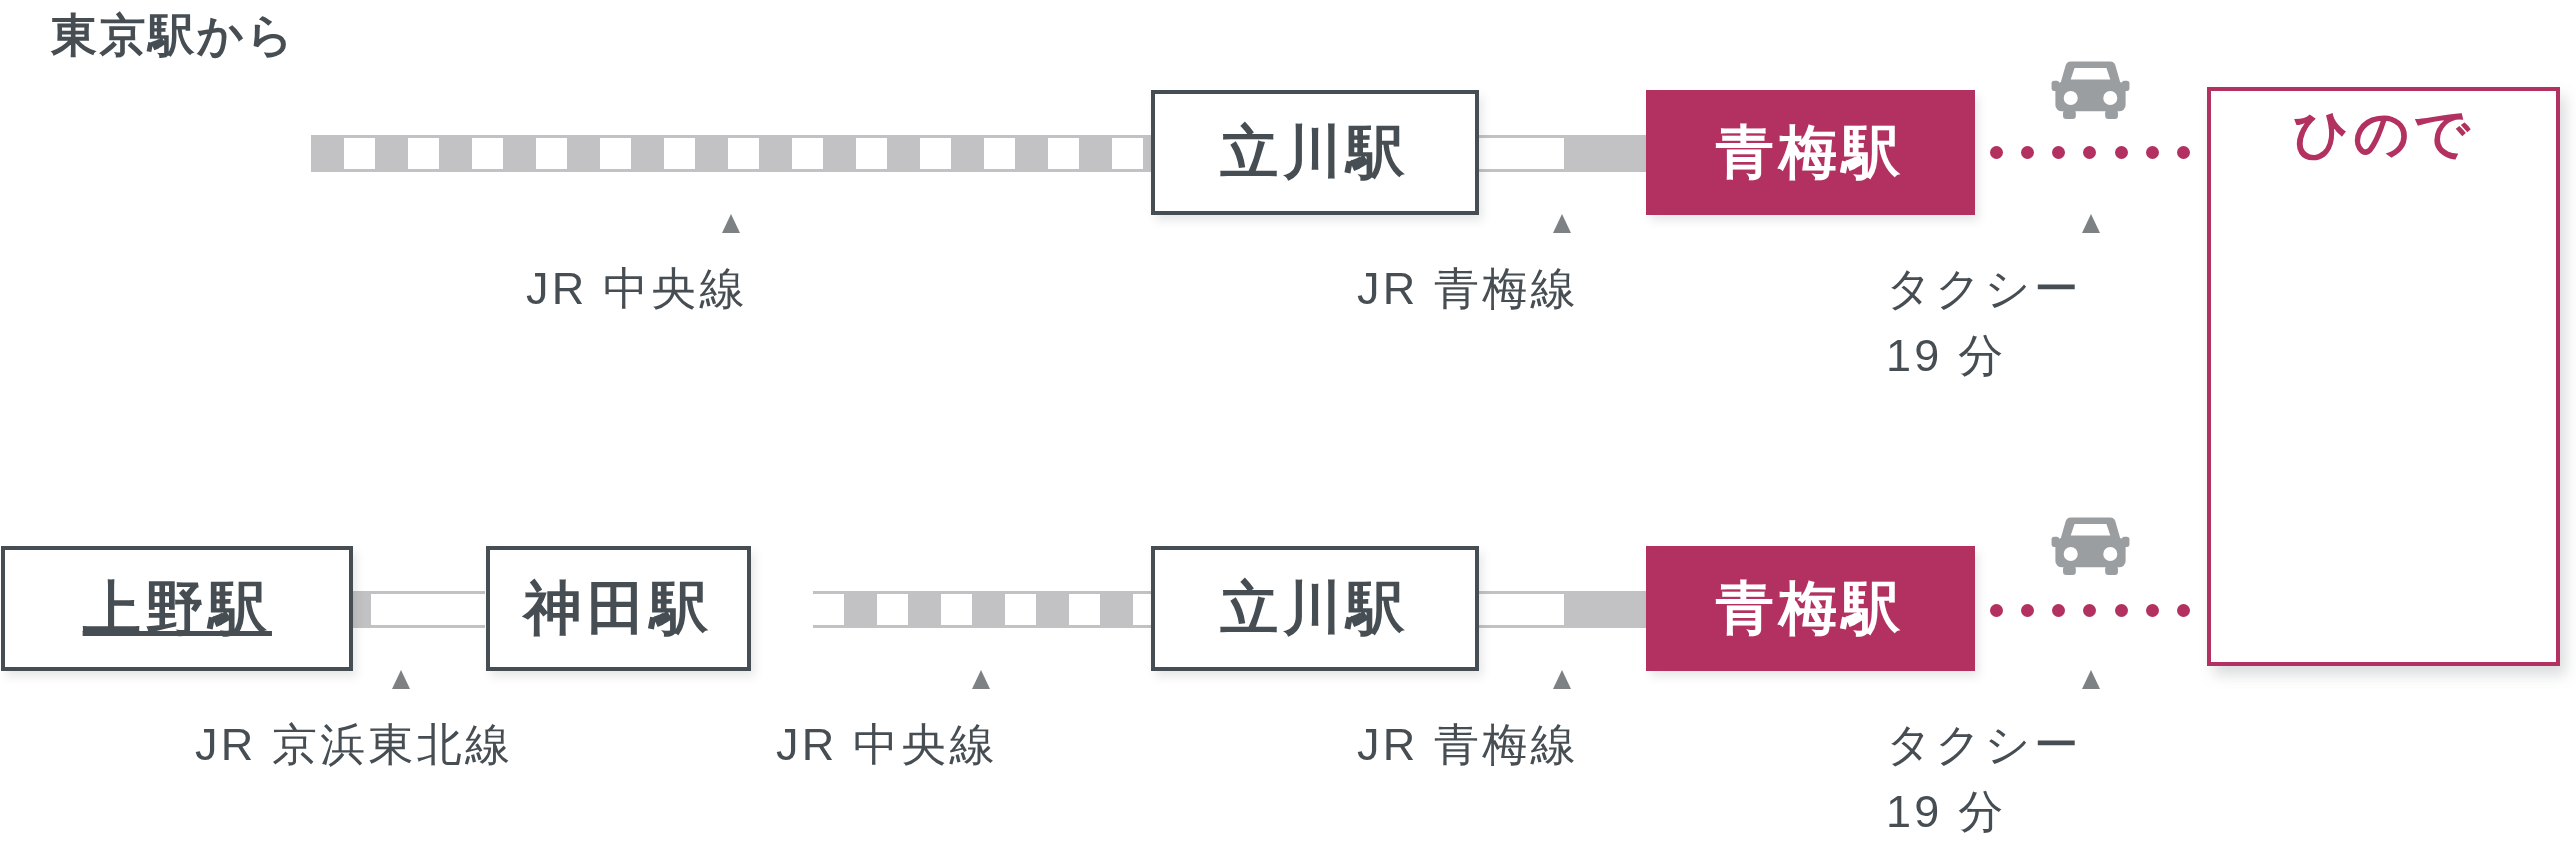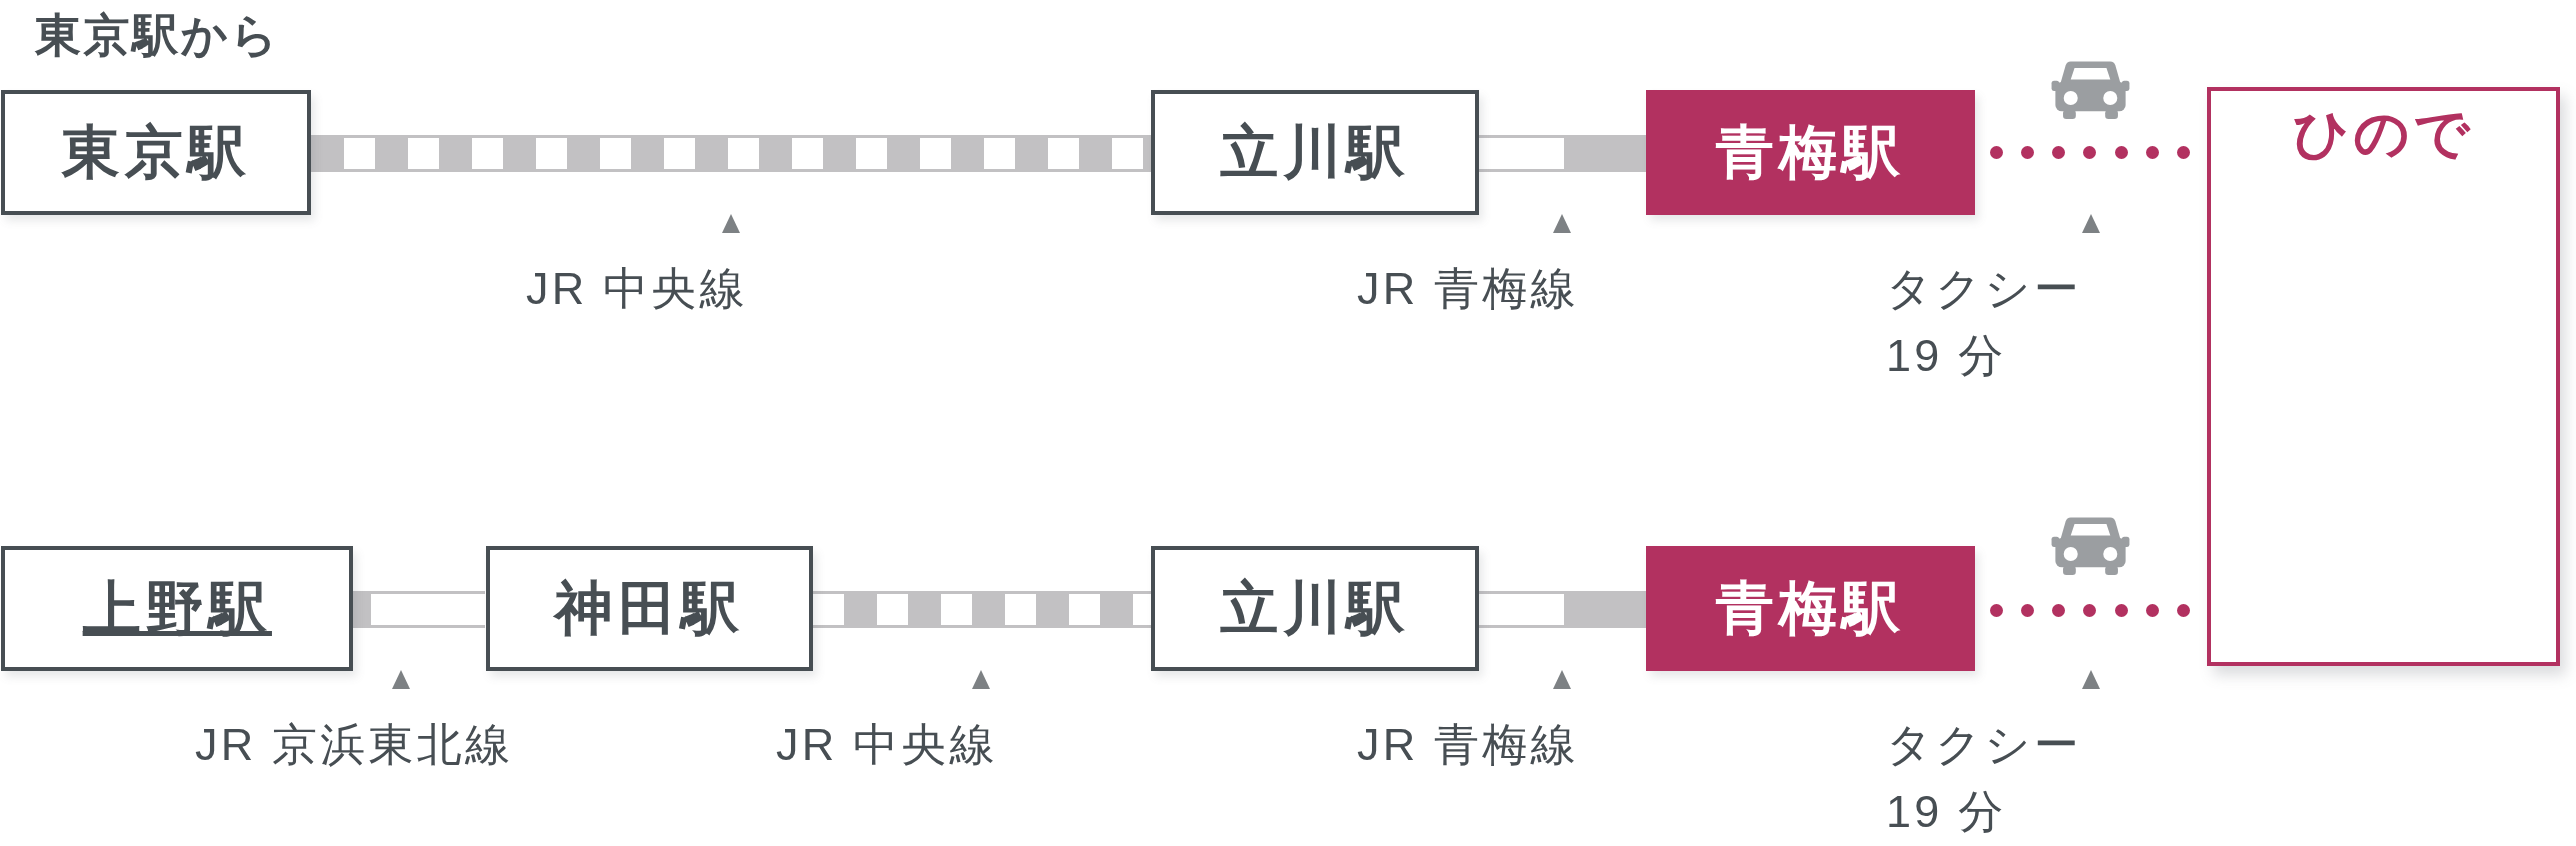--- a/index.html
+++ b/index.html
@@ -9,21 +9,21 @@
     --marker:#7d8184;
     --car:#9b9ea1;
   }
   html,body{margin:0;padding:0;background:#ffffff;}
   body{font-family:"Liberation Sans","DejaVu Sans",sans-serif;color:var(--dark);}
   .canvas{position:relative;width:2576px;height:847px;background:#ffffff;overflow:hidden;}
 
   .route-heading{
     position:absolute;
     font-size:46px;font-weight:bold;color:var(--dark);
-    letter-spacing:2.6px;white-space:nowrap;
+    letter-spacing:2.6px;white-space:nowrap;margin-left:16px;
   }
 
   .station-box{
     position:absolute;height:125px;box-sizing:border-box;
     background:#ffffff;border:4.5px solid var(--dark);
     display:flex;align-items:center;justify-content:center;
     font-size:58px;font-weight:bold;letter-spacing:5.1px;color:var(--dark);
     box-shadow:3.8px 5.8px 9px rgba(100,105,115,.16);
     white-space:nowrap;
   }
@@ -73,23 +73,20 @@
 </head>
 <body>
 
 <div class="canvas">
 
   <div class="route-heading" style="left:35px;top:5.1px;">東京駅から</div>
 
   <div class="rail rail-striped" style="left:311px;top:135px;width:840px;"></div>
   <div class="rail rail-exit" style="left:1479px;top:135px;width:167px;"></div>
 
-  <div class="station-box" style="left:1.3px;top:90px;width:310px;">
-    <span>東京駅</span>
-  </div>
   <div class="station-box" style="left:1151px;top:90px;width:328px;">
     <span>立川駅</span>
   </div>
   <div class="station-box accent" style="left:1646px;top:90px;width:329px;">
     <span>青梅駅</span>
   </div>
 
   <div class="car" style="left:2051px;top:59px;">
     <svg viewBox="0 0 122 94" xmlns="http://www.w3.org/2000/svg">
       <rect x="0" y="34" width="12" height="16" rx="4" fill="#9b9ea1"></rect>
@@ -127,21 +124,21 @@
   </div>
 
 
   <div class="rail rail-entry" style="left:315px;top:591px;width:170px;"></div>
   <div class="rail rail-striped-alt" style="left:813px;top:591px;width:338px;"></div>
   <div class="rail rail-exit" style="left:1479px;top:591px;width:167px;"></div>
 
   <div class="station-box" style="left:1.3px;top:546px;width:352px;text-decoration:underline;">
     <span>上野駅</span>
   </div>
-  <div class="station-box" style="left:486px;top:546px;width:327px;">
+  <div class="station-box" style="left:486px;top:546px;width:265px;">
     <span>神田駅</span>
   </div>
   <div class="station-box" style="left:1151px;top:546px;width:328px;">
     <span>立川駅</span>
   </div>
   <div class="station-box accent" style="left:1646px;top:546px;width:329px;">
     <span>青梅駅</span>
   </div>
 
   <div class="car" style="left:2051px;top:515px;">

